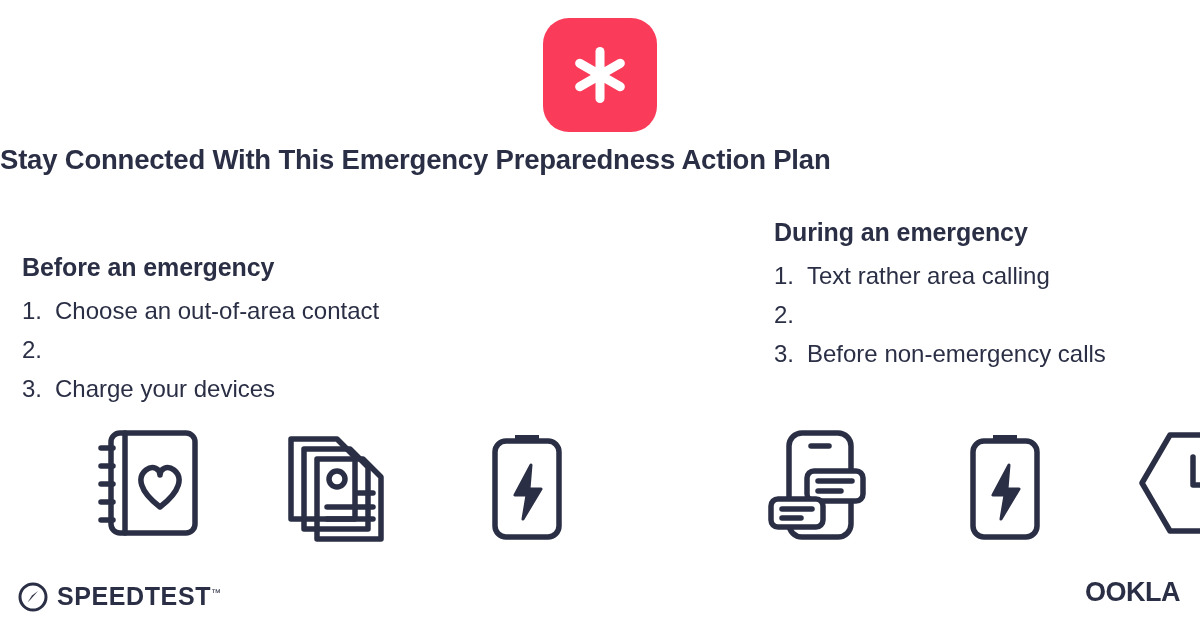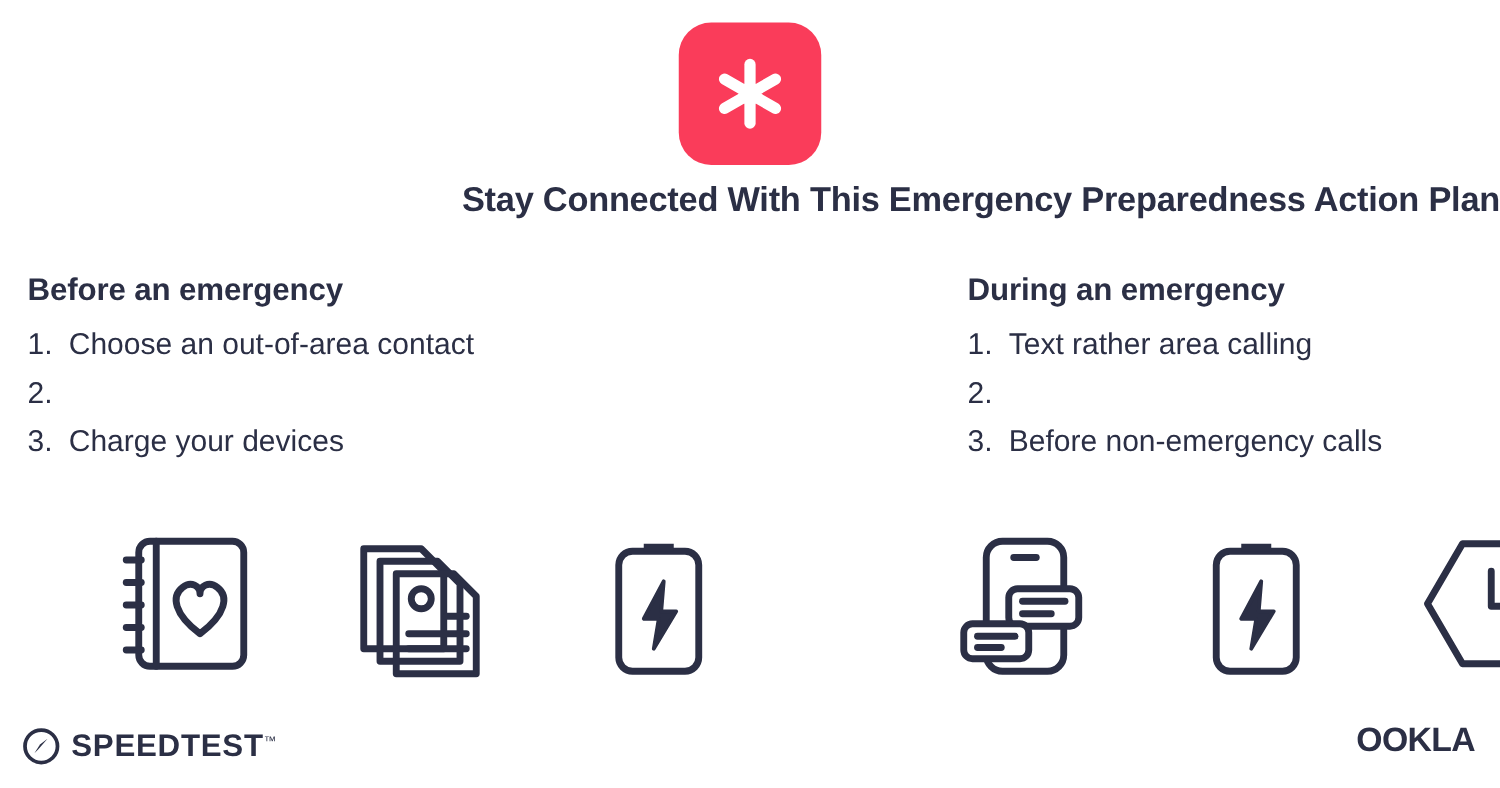--- a/index.html
+++ b/index.html
@@ -34,33 +34,33 @@
     align-items: center;
     justify-content: center;
   }
 
   
   .title {
     position: absolute;
     top: 144px;
     left: 0;
     width: 1200px;
-    text-align: right;
+    text-align: left;
     font-size: 27.5px;
     font-weight: bold;
     letter-spacing: -0.2px;
     color: #2b2f45;
   }
 
   
   .col {
     position: absolute;
     top: 218px;
   }
-  .col-left { left: 22px; width: 720px; }
+  .col-left { left: 22px; width: 720px; margin-top: 35px; }
   .col-right { left: 774px; width: 420px; }
 
   .col-head {
     font-size: 25px;
     font-weight: bold;
     color: #2b2f45;
     margin: 0 0 9px 0;
     letter-spacing: -0.1px;
   }
   ol.steps {
@@ -98,21 +98,20 @@
     align-items: center;
     justify-content: center;
   }
 
   
   .footer-left {
     position: absolute;
     left: 18px;
     bottom: 18px;
     display: flex;
-    align-items: center;
     gap: 9px;
   }
   .footer-left .wordmark {
     font-size: 25px;
     font-weight: bold;
     letter-spacing: 0.6px;
     color: #2b2f45;
   }
   .footer-left .tm {
     font-size: 10px;

